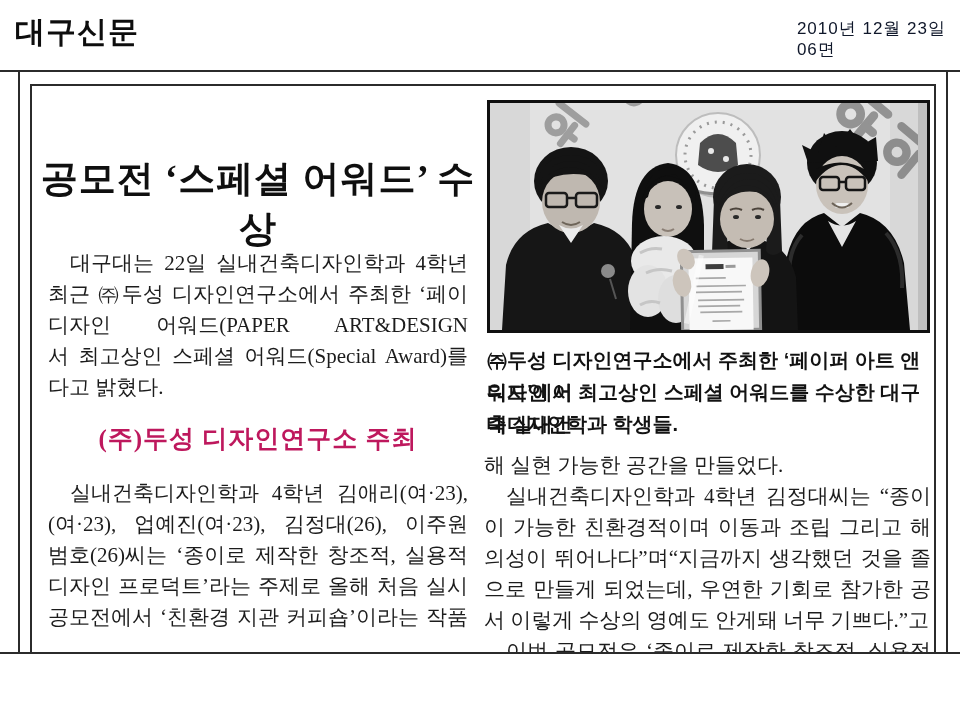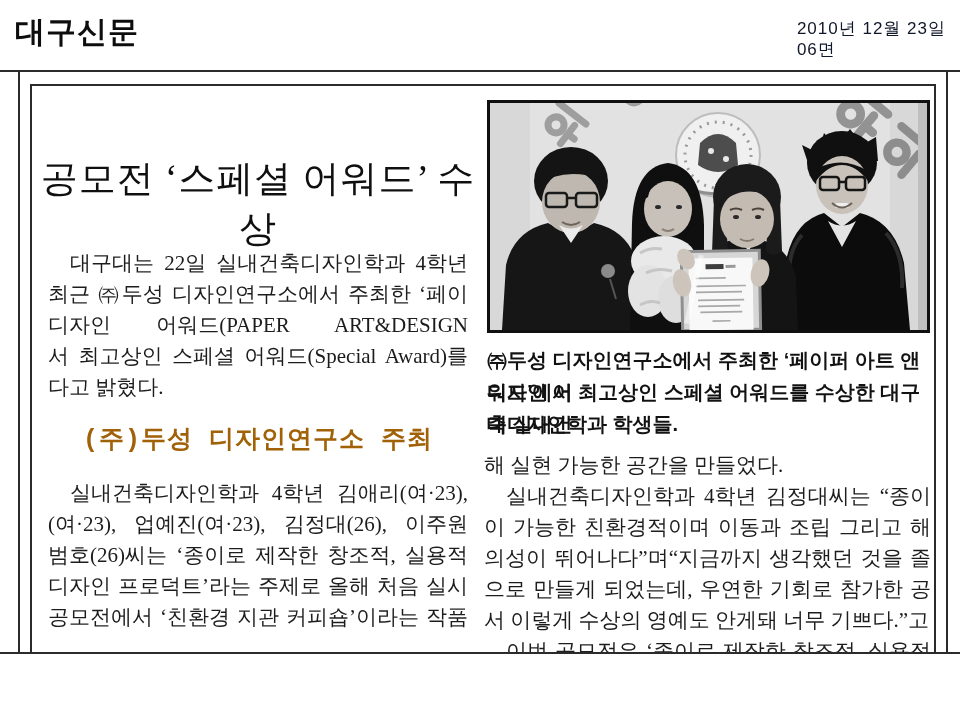--- a/index.html
+++ b/index.html
@@ -22,26 +22,26 @@
   .frame-inner { position:absolute; left:30px; top:84px; width:906px; height:570px;
                  border:2px solid #2b2b2b; border-bottom:none; }
 
   
   .article-clip { position:absolute; left:32px; top:86px; width:902px; height:566px; overflow:hidden; }
 
   
   .headline-1 { position:absolute; left:16px; top:24px; width:420px; text-align:center;
                 font-size:27px; font-weight:600; letter-spacing:3px; color:#111; }
   .headline-2 { position:absolute; left:6px; top:68px; width:440px; text-align:center;
-                font-size:37px; font-weight:400; letter-spacing:1px; color:#0f0f0f; }
+                font-size:37px; font-weight:700; letter-spacing:1px; color:#0f0f0f; }
   .p1 { position:absolute; left:16px; top:162px; width:420px; }
   .p2 { position:absolute; left:16px; top:392px; width:420px; }
   .subheading { position:absolute; left:16px; top:336px; width:420px; text-align:center;
-                font-family:Liberation Mono, monospace; font-weight:700;
-                font-size:25px; letter-spacing:1px; color:#a16207; }
+                font-family:Liberation Serif, serif; font-weight:700;
+                font-size:25px; letter-spacing:1px; color:#be185d; }
   .line { font-size:21px; line-height:31px; height:31px; white-space:nowrap; color:#1c1c1c;
           text-align:justify; overflow:visible; }
   .fill { text-align:justify; text-align-last:justify; white-space:normal; height:31px; overflow:hidden; }
   .ind  { text-indent:1.05em; }
 
   
   .photo { position:absolute; left:455px; top:14px; width:443px; height:233px;
            border:3px solid #101010; background:#d9d9d9; }
   .photo svg { display:block; }
   .caption { position:absolute; left:455px; top:258px; width:447px;

